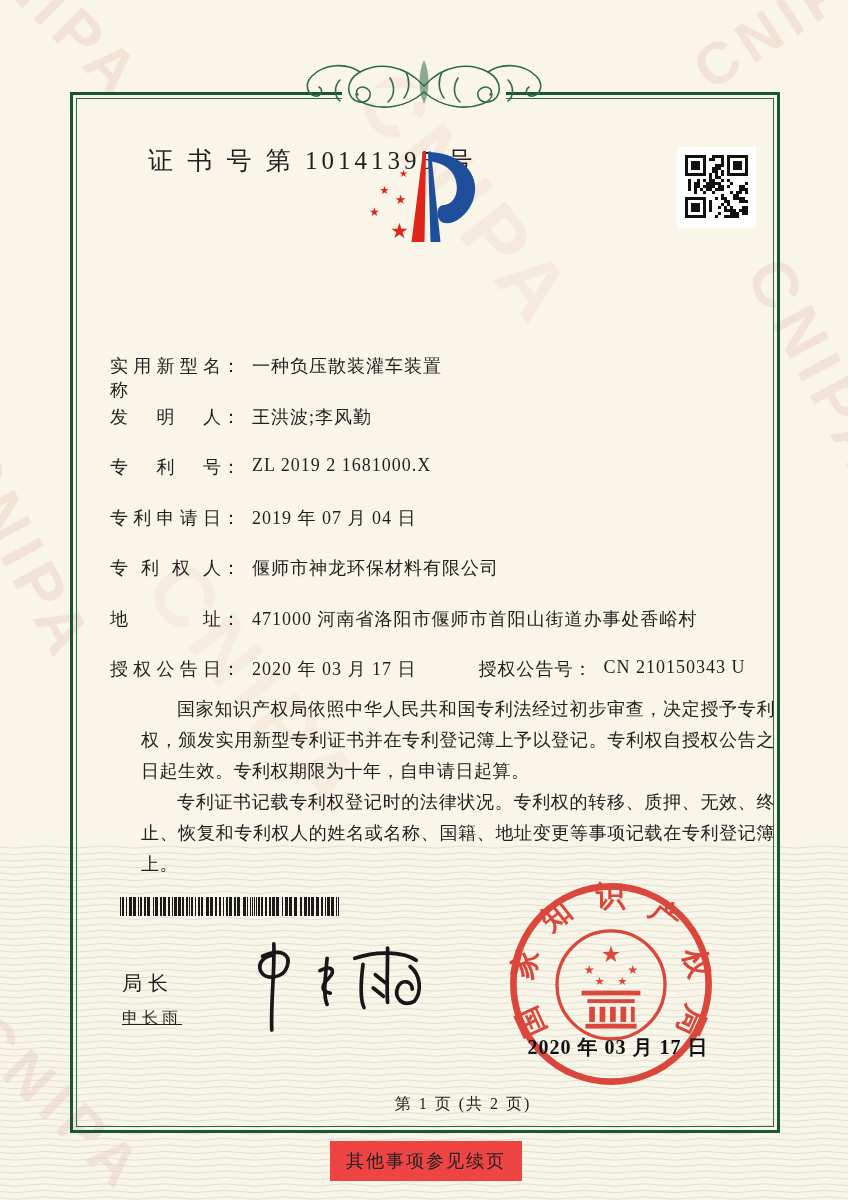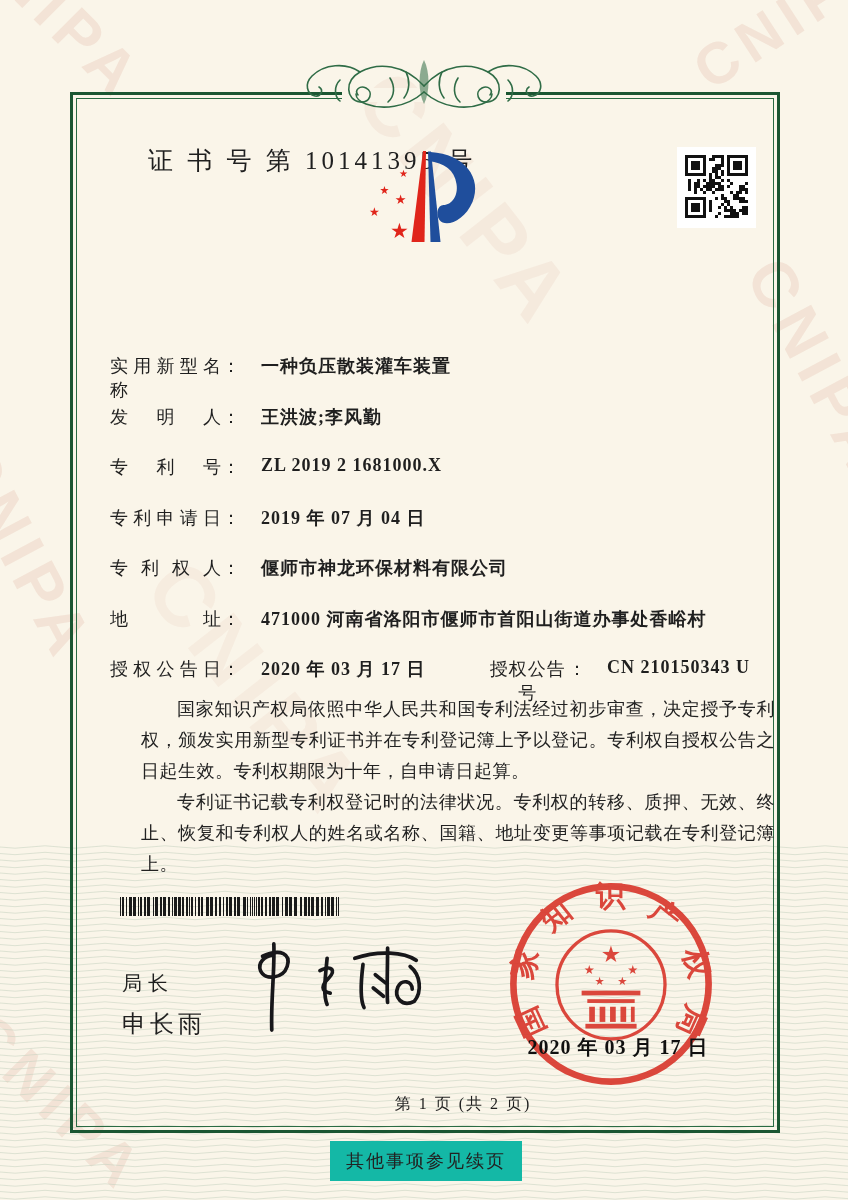--- a/index.html
+++ b/index.html
@@ -48,47 +48,47 @@
     font-size:42px;font-weight:700;letter-spacing:12px;z-index:2;
   }
   
   .fields{position:absolute;left:110px;top:354px;width:640px;z-index:2;}
   .frow{height:50.5px;font-size:18px;letter-spacing:1px;display:flex;align-items:flex-start;}
   .flabel{
     display:inline-block;width:112px;text-align:justify;text-align-last:justify;
     flex:0 0 112px;
   }
   .fcolon{flex:0 0 auto;}
-  .fvalue{margin-left:20px;white-space:nowrap;font-weight:bold;}
+  .fvalue{margin-left:11px;white-space:nowrap;}
   .fpair2{margin-left:62px;display:flex;text-align:center;}
   
   .paras{
     position:absolute;left:110px;top:694px;width:634px;z-index:2;
     font-size:18px;line-height:31px;letter-spacing:0.5px;text-align:justify;color:#222;margin-left:31px;
   }
   .paras p{margin:0;text-indent:2em;}
   
   .barcode{position:absolute;left:120px;top:897px;z-index:2;}
   
   .officer-title{position:absolute;left:122px;top:970px;font-size:20px;letter-spacing:6px;z-index:2;}
-  .officer-name{position:absolute;left:122px;top:1008px;font-size:24px;letter-spacing:4px;z-index:2;}
+  .officer-name{position:absolute;left:122px;top:1008px;font-size:16px;letter-spacing:4px;z-index:2;text-decoration:underline;}
   .signature{position:absolute;left:240px;top:938px;z-index:2;}
   
   .seal{position:absolute;left:502px;top:875px;z-index:3;}
   .seal-date{
     position:absolute;left:518px;top:1034px;width:200px;text-align:center;
     font-size:20px;font-weight:700;letter-spacing:1px;color:#101010;z-index:4;
   }
   
   .page-num{
     position:absolute;left:0;top:1094px;width:100%;text-align:center;
     font-size:16px;letter-spacing:2px;z-index:2;margin-left:39px;
   }
   .note-box{
-    position:absolute;left:330px;top:1141px;width:192px;height:40px;background:#14b8a6;
+    position:absolute;left:330px;top:1141px;width:192px;height:40px;background:#ef4444;
     z-index:4;text-align:center;line-height:40px;font-size:18px;letter-spacing:2px;color:#222;
   }
 </style>
 </head>
 <body>
 
 <div class="page">
 
   <div class="wm wm1">CNIPA</div>
   <div class="wm wm2">CNIPA</div>

